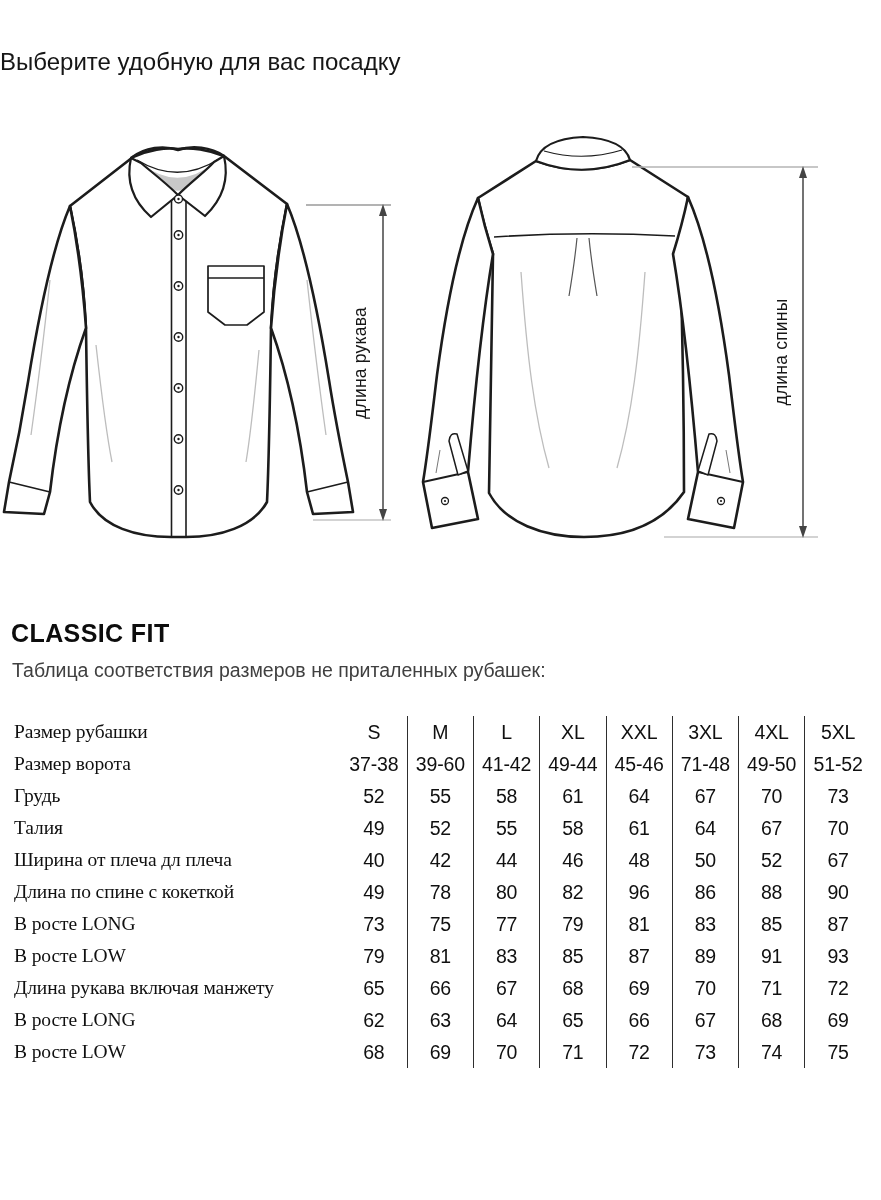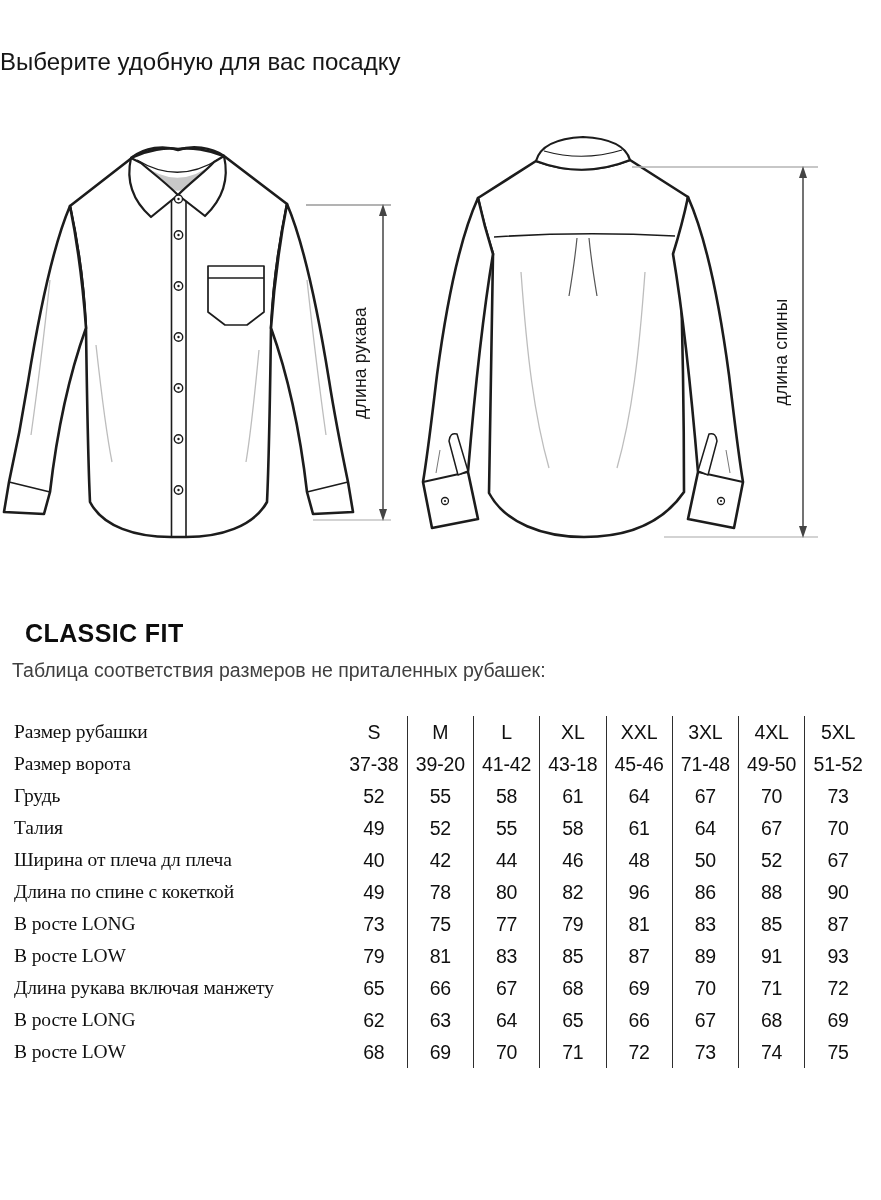--- a/index.html
+++ b/index.html
@@ -1,21 +1,21 @@
 <!DOCTYPE html>
 <html><head>
 <meta charset="utf-8">
 <style>
   html,body{margin:0;padding:0;background:#fff;}
   .page{position:relative;width:881px;height:1200px;background:#ffffff;
         font-family:"Liberation Sans",sans-serif;color:#131313;overflow:hidden;}
   .title{position:absolute;top:48px;left:0;width:100%;text-align:left;
          font-size:24px;color:#161616;}
   .drawings{position:absolute;top:120px;left:0;}
-  .heading{position:absolute;top:619px;left:25px;font-size:25px;font-weight:800;
+  .heading{position:absolute;top:619px;left:11px;font-size:25px;font-weight:800;
            letter-spacing:.4px;color:#0d0d0d;}
   .subtitle{position:absolute;top:659px;left:12px;font-size:19.5px;color:#404040;}
   table.size-table{position:absolute;top:716px;left:14px;width:857px;
         border-collapse:collapse;table-layout:fixed;font-size:19.5px;color:#101010;}
   table.size-table td{height:32px;padding:0;vertical-align:middle;white-space:nowrap;
         letter-spacing:-0.1px;}
   td.rowlabel{text-align:left;font-family:Liberation Serif, serif;}
   td.num{text-align:center;border-left:1px solid #2e2e2e;}
   td.num.first{border-left:none;}
   .dim-label{font-family:"Liberation Sans",sans-serif;font-size:17.5px;fill:#161616;
@@ -173,23 +173,23 @@
           <td class="num">L</td>
           <td class="num">XL</td>
           <td class="num">XXL</td>
           <td class="num">3XL</td>
           <td class="num">4XL</td>
           <td class="num">5XL</td>
         </tr>
         <tr>
           <td class="rowlabel">Размер ворота</td>
           <td class="num first">37-38</td>
-          <td class="num">39-20</td>
+          <td class="num">39-60</td>
           <td class="num">41-42</td>
-          <td class="num">43-18</td>
+          <td class="num">49-44</td>
           <td class="num">45-46</td>
           <td class="num">71-48</td>
           <td class="num">49-50</td>
           <td class="num">51-52</td>
         </tr>
         <tr>
           <td class="rowlabel">Грудь</td>
           <td class="num first">52</td>
           <td class="num">55</td>
           <td class="num">58</td>

